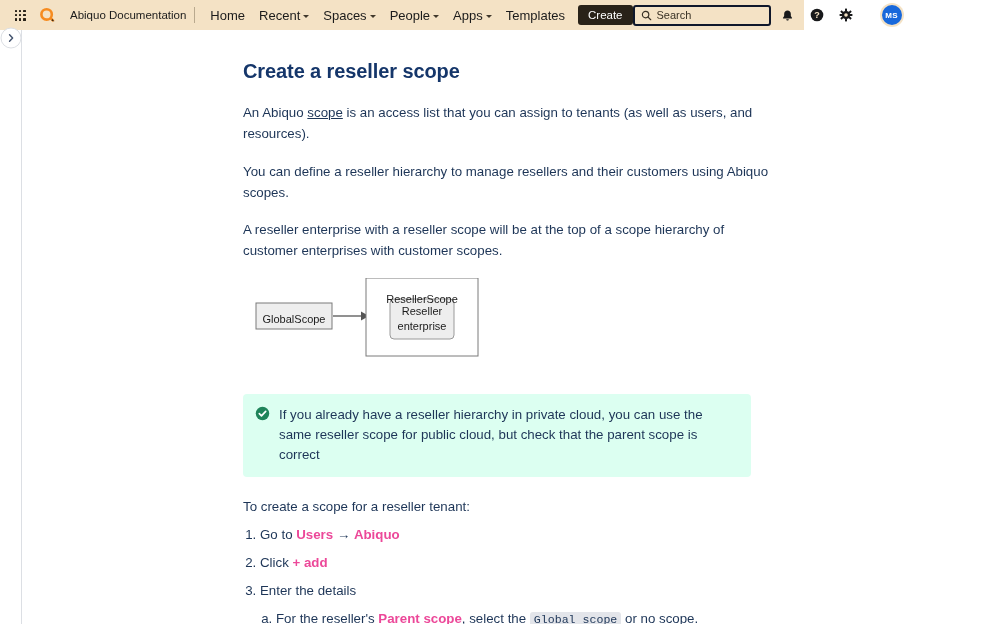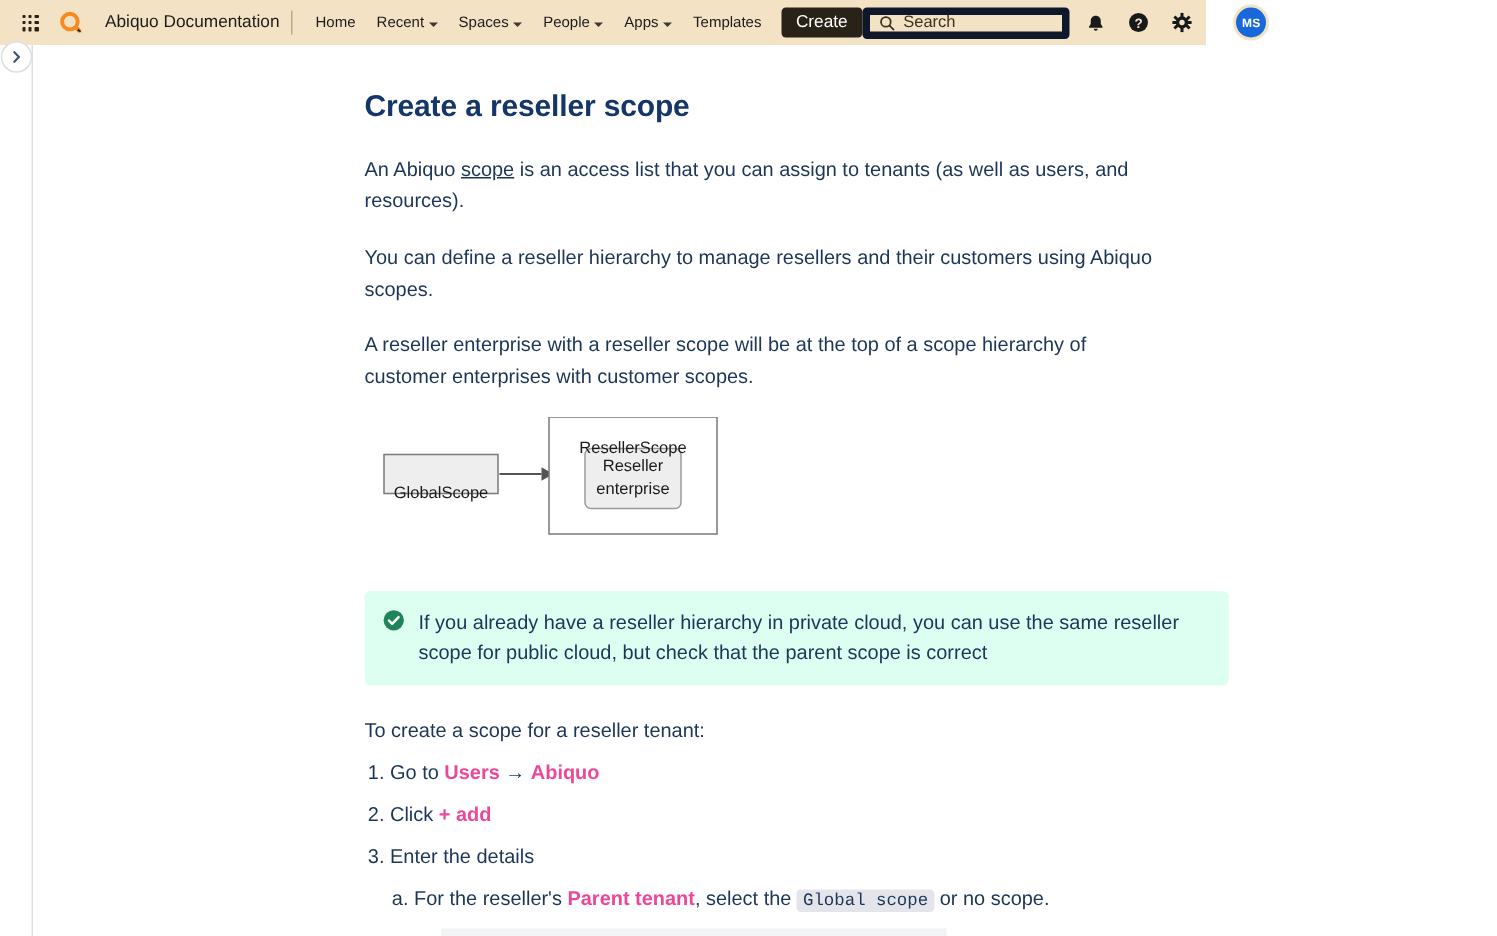--- a/index.html
+++ b/index.html
@@ -44,21 +44,21 @@
     font-size: 11.5px; color: #1b1b1b;
     margin-left: 10px; white-space: nowrap;
     cursor: pointer;
   }
   .nav-divider {
     width: 1px; height: 16px; background: #b9a98e;
     margin: 0 8px;
   }
   .nav-items { display: flex; align-items: center; gap: 0; }
   .nav-item {
-    font-size: 10px; color: #1b1b1b;
+    font-size: 13px; color: #1b1b1b;
     padding: 4px 7px; border-radius: 3px;
     display: flex; align-items: center; gap: 3px;
     white-space: nowrap; cursor: pointer;
   }
   .caret {
     width: 0; height: 0;
     border-left: 3px solid transparent;
     border-right: 3px solid transparent;
     border-top: 3.5px solid #40382c;
     display: inline-block;
@@ -72,21 +72,21 @@
     border: none;
     font-family: "Liberation Sans", sans-serif;
   }
 
   .nav-right {
     margin-left: auto;
     display: flex; align-items: center; gap: 0;
   }
   .searchbox {
     width: 138px; height: 21px;
-    border: 5px solid #0f172a; border-radius: 3px;
+    border: 2px solid #0f172a; border-radius: 3px;
     background: #F4E2C5;
     display: flex; align-items: center;
     padding: 0 6px; gap: 5px;
     cursor: text;
   }
   .searchbox .ph { font-size: 11px; color: #3a3225; }
   .ic-btn {
     width: 24px; height: 24px; margin-left: 5px;
     display: flex; align-items: center; justify-content: center;
     border-radius: 50%; cursor: pointer;
@@ -140,21 +140,21 @@
   a.inline-link {
     color: #1d3557; text-decoration: underline;
     cursor: pointer;
   }
 
   
   .diagram { margin: 10px 0 16px 5px; height: 100px; position: relative; }
 
   
   .panel {
-    width: 576px; background: #DCFFF1;
+    width: 508px; background: #DCFFF1;
     border-radius: 4px;
     padding: 11px 14px 12px 12px;
     display: flex; gap: 9px;
     margin: 4px 0 22px 0;
   }
   .panel-icon { flex: 0 0 auto; padding-top: 1px; }
   .panel-text {
     font-size: 13.3px; line-height: 20px; color: #1d3557;
   }
 
@@ -323,21 +323,21 @@
 
         <rect x="8" y="25" width="76" height="26" fill="#EEEEEE" stroke="#7A7A7A" stroke-width="1"></rect>
 
         <line x1="85" y1="38" x2="113" y2="38" stroke="#555555" stroke-width="1.3"></line>
         <polygon points="113,33.5 121,38 113,42.5" fill="#555555"></polygon>
 
         <rect x="118" y="0" width="112" height="78" fill="#FFFFFF" stroke="#7A7A7A" stroke-width="1"></rect>
 
         <rect x="142" y="21" width="64" height="40" rx="4" ry="4" fill="#EEEEEE" stroke="#9A9A9A" stroke-width="1"></rect>
       </svg>
-      <div style="position:absolute; left:8px; top:35px; width:76px; height:32px; display:flex; align-items:center; justify-content:center;">
+      <div style="position:absolute; left:8px; top:25px; width:76px; height:32px; display:flex; align-items:center; justify-content:center;">
         <span style="font-size:11px; color:#1b1b1b;">GlobalScope</span>
       </div>
       <div style="position:absolute; left:118px; top:11px; width:112px; height:20px; display:flex; align-items:center; justify-content:center;">
         <span style="font-size:11px; color:#1b1b1b;">ResellerScope</span>
       </div>
       <div style="position:absolute; left:142px; top:21px; width:64px; height:40px; display:flex; flex-direction:column; align-items:center; justify-content:center; line-height:15px;">
         <span style="font-size:11px; color:#1b1b1b;">Reseller</span>
         <span style="font-size:11px; color:#1b1b1b;">enterprise</span>
       </div>
     </div>
@@ -358,21 +358,21 @@
       <li>
         <span>Go to </span><b class="strong">Users</b><span> → </span><b class="strong">Abiquo</b>
       </li>
       <li>
         <span>Click </span><b class="strong">+ add</b>
       </li>
       <li>
         <span>Enter the details</span>
         <ol class="sub">
           <li>
-            <span>For the reseller's </span><b class="strong">Parent tenant</b><span>, select the </span><code class="code">Global scope</code><span> or no scope.</span>
+            <span>For the reseller's </span><b class="strong">Parent scope</b><span>, select the </span><code class="code">Global scope</code><span> or no scope.</span>
 
             <div class="placeholder">
               
             </div>
           </li>
         </ol>
       </li>
     </ol>
 
   </div>

